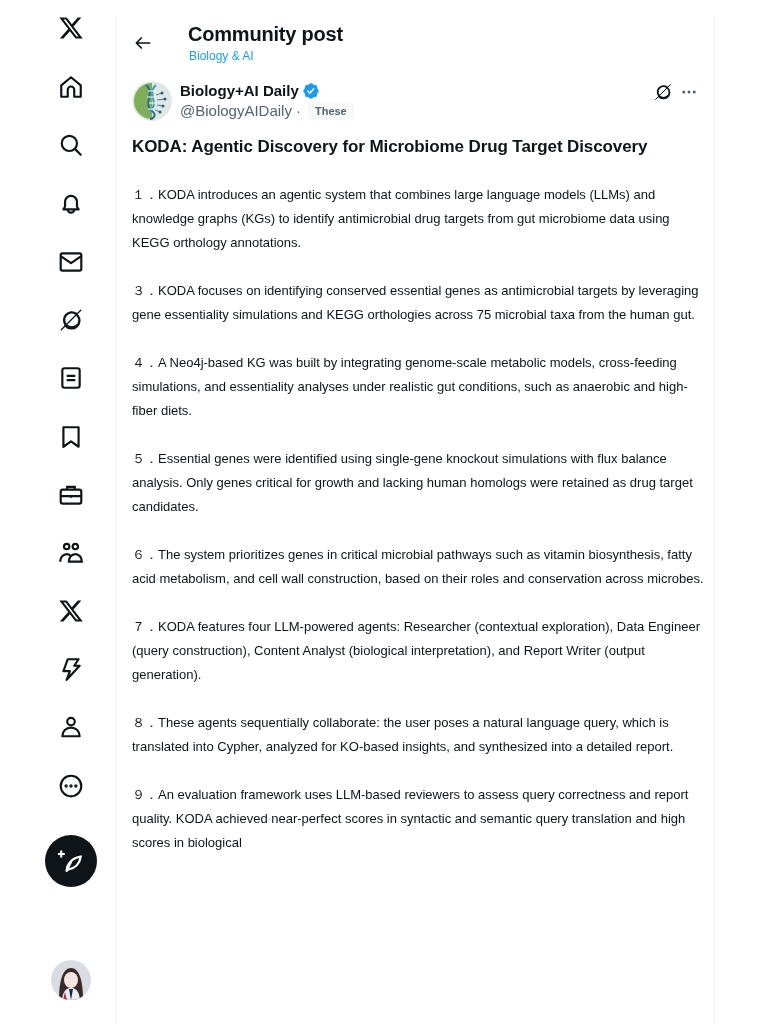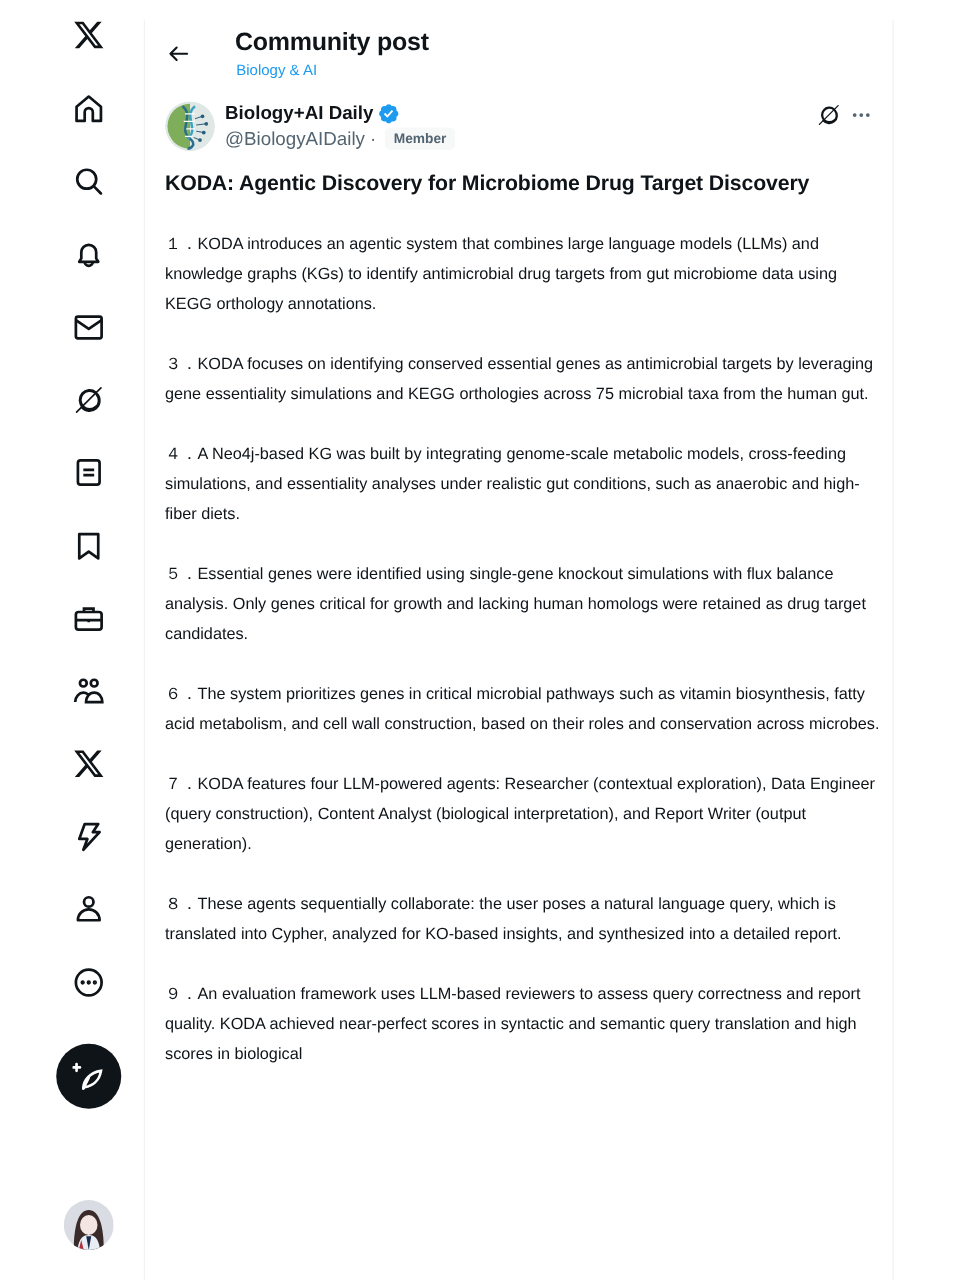--- a/index.html
+++ b/index.html
@@ -21,21 +21,21 @@
   .back-btn { position: absolute; left: 11px; top: 11px; width: 32px; height: 32px; display: flex; align-items: center; justify-content: center; border-radius: 50%; cursor: pointer; }
   .back-btn svg { width: 20px; height: 20px; }
   .header-title { position: absolute; left: 72px; top: 7px; font-size: 20px; font-weight: bold; color: #0f1419; letter-spacing: -0.2px; }
   .header-sub { position: absolute; left: 73px; top: 33px; font-size: 12px; color: #1d9bf0; cursor: pointer; }
 
   .author { position: absolute; left: 16px; top: 64px; width: 568px; height: 42px; }
   .author-avatar { position: absolute; left: 0; top: 1px; width: 40px; height: 40px; border-radius: 50%; overflow: hidden; cursor: pointer; }
   .author-name-row { position: absolute; left: 48px; top: 2px; display: flex; gap: 3px; }
   .author-name { font-size: 15px; font-weight: bold; color: #0f1419; cursor: pointer; }
   .verified svg { width: 18px; height: 18px; display: block; }
-  .author-handle-row { position: absolute; left: 48px; top: 22px; display: flex; align-items: center; gap: 4px; }
+  .author-handle-row { position: absolute; left: 48px; top: 22px; display: flex; gap: 4px; }
   .author-handle { font-size: 15px; color: #536471; cursor: pointer; }
   .dot-sep { font-size: 15px; color: #536471; }
   .member-badge { font-size: 11px; font-weight: bold; color: #536471; background: #f7f9f9; border-radius: 4px; padding: 3px 7px; margin-left: 3px; }
   .grok-btn { position: absolute; right: 26px; top: 1px; width: 22px; height: 22px; display: flex; align-items: center; justify-content: center; cursor: pointer; }
   .grok-btn svg { width: 20px; height: 20px; }
   .more-btn { position: absolute; right: 0; top: 1px; width: 22px; height: 22px; display: flex; align-items: center; justify-content: center; cursor: pointer; }
   .more-btn svg { width: 18px; height: 18px; }
 
   .post-body { position: absolute; left: 16px; top: 119px; width: 572px; }
   .post-title { font-size: 17px; font-weight: bold; line-height: 24px; color: #0f1419; margin-bottom: 24px; letter-spacing: -0.1px; }
@@ -182,21 +182,21 @@
       <span class="verified">
         <svg viewBox="0 0 24 24">
             <path fill="#1d9bf0" d="M22.25 12c0-1.43-.88-2.67-2.19-3.34.46-1.39.2-2.9-.81-3.91s-2.52-1.27-3.91-.81c-.66-1.31-1.91-2.19-3.34-2.19s-2.67.88-3.33 2.19c-1.4-.46-2.91-.2-3.92.81s-1.26 2.52-.8 3.91c-1.31.67-2.2 1.91-2.2 3.34s.89 2.67 2.2 3.34c-.46 1.39-.21 2.9.8 3.91s2.52 1.26 3.91.81c.67 1.31 1.91 2.19 3.34 2.19s2.68-.88 3.34-2.19c1.39.45 2.9.2 3.91-.81s1.27-2.52.81-3.91c1.31-.67 2.19-1.91 2.19-3.34z"></path>
             <path fill="#ffffff" d="M10.54 16.2 6.8 12.46l1.41-1.42 2.26 2.26 4.8-5.23 1.47 1.36z"></path>
           </svg>
       </span>
     </div>
     <div class="author-handle-row">
       <span class="author-handle">@BiologyAIDaily</span>
       <span class="dot-sep">·</span>
-      <span class="member-badge">Member</span>
+      <span class="member-badge">These</span>
     </div>
     <div class="grok-btn">
       <svg viewBox="0 0 24 24" fill="none" stroke="#0f1419" stroke-width="2.2" stroke-linecap="round">
           <path d="M17 6.5A7 7 0 1 0 17.5 17"></path>
           <path d="M21 3 3 21" stroke-width="1.2"></path>
           <path d="M7 17.2a7 7 0 0 0 11-9.4"></path>
         </svg>
     </div>
     <div class="more-btn">
       <svg viewBox="0 0 24 24" fill="#536471">

